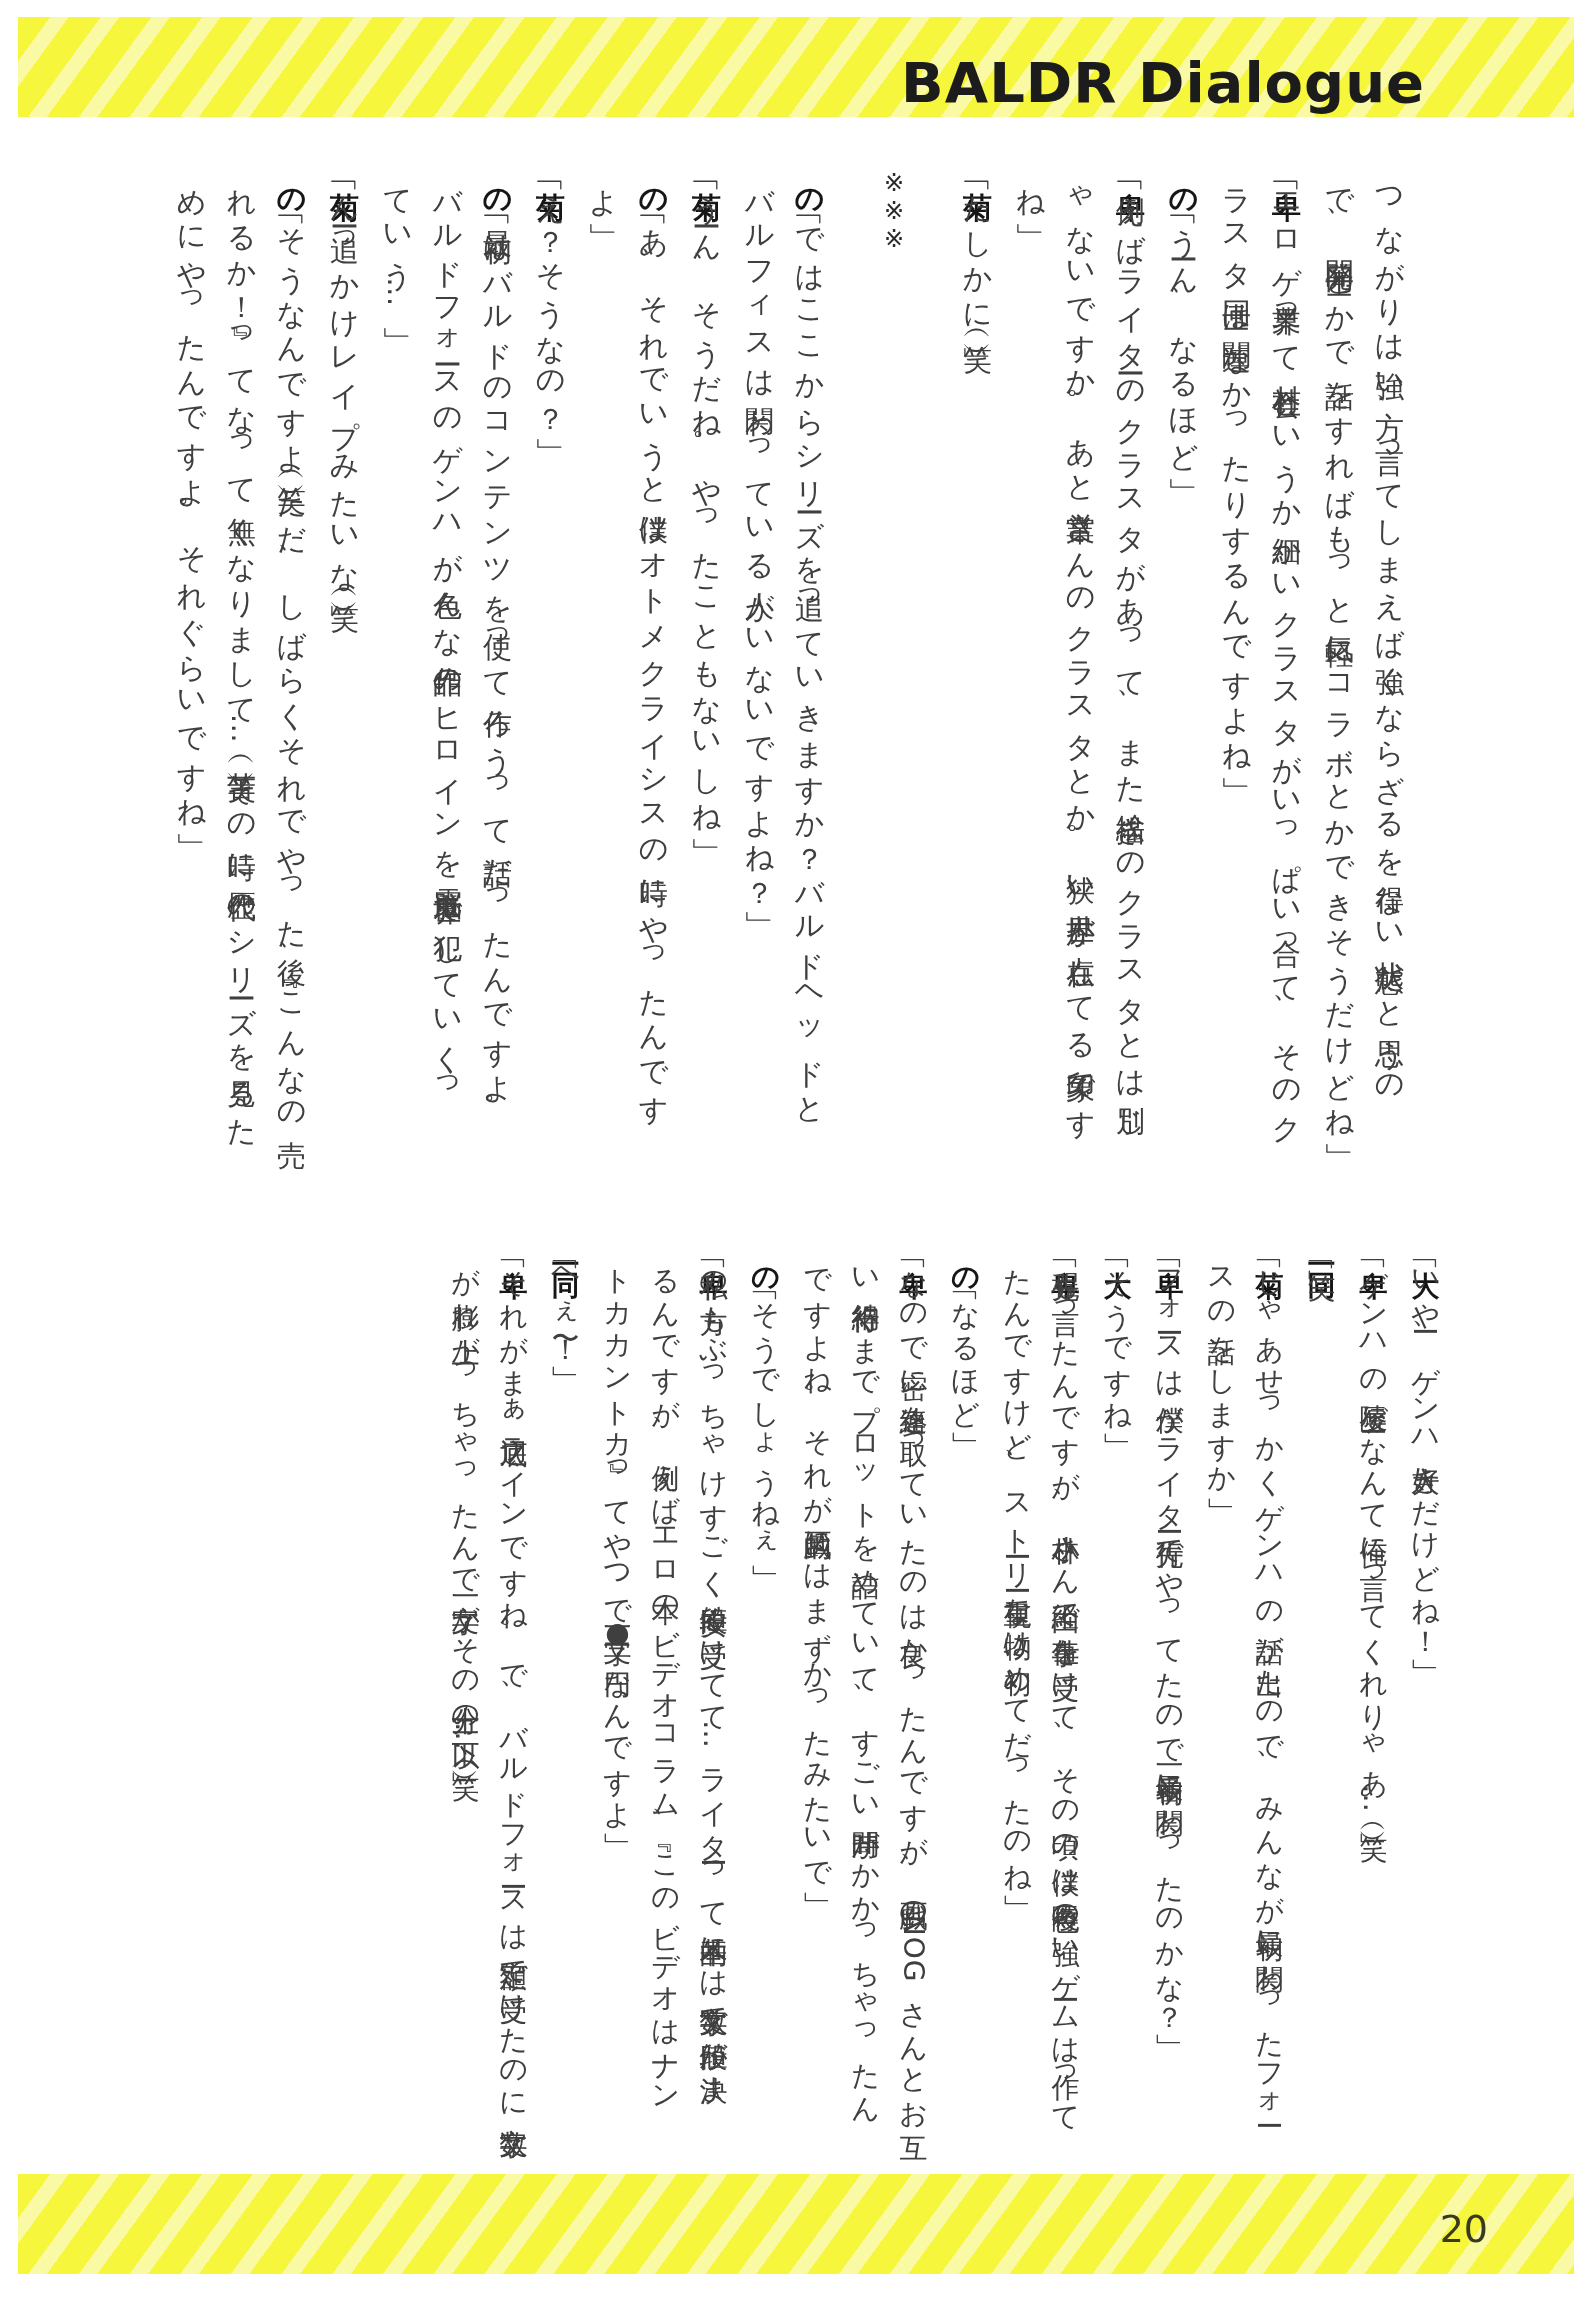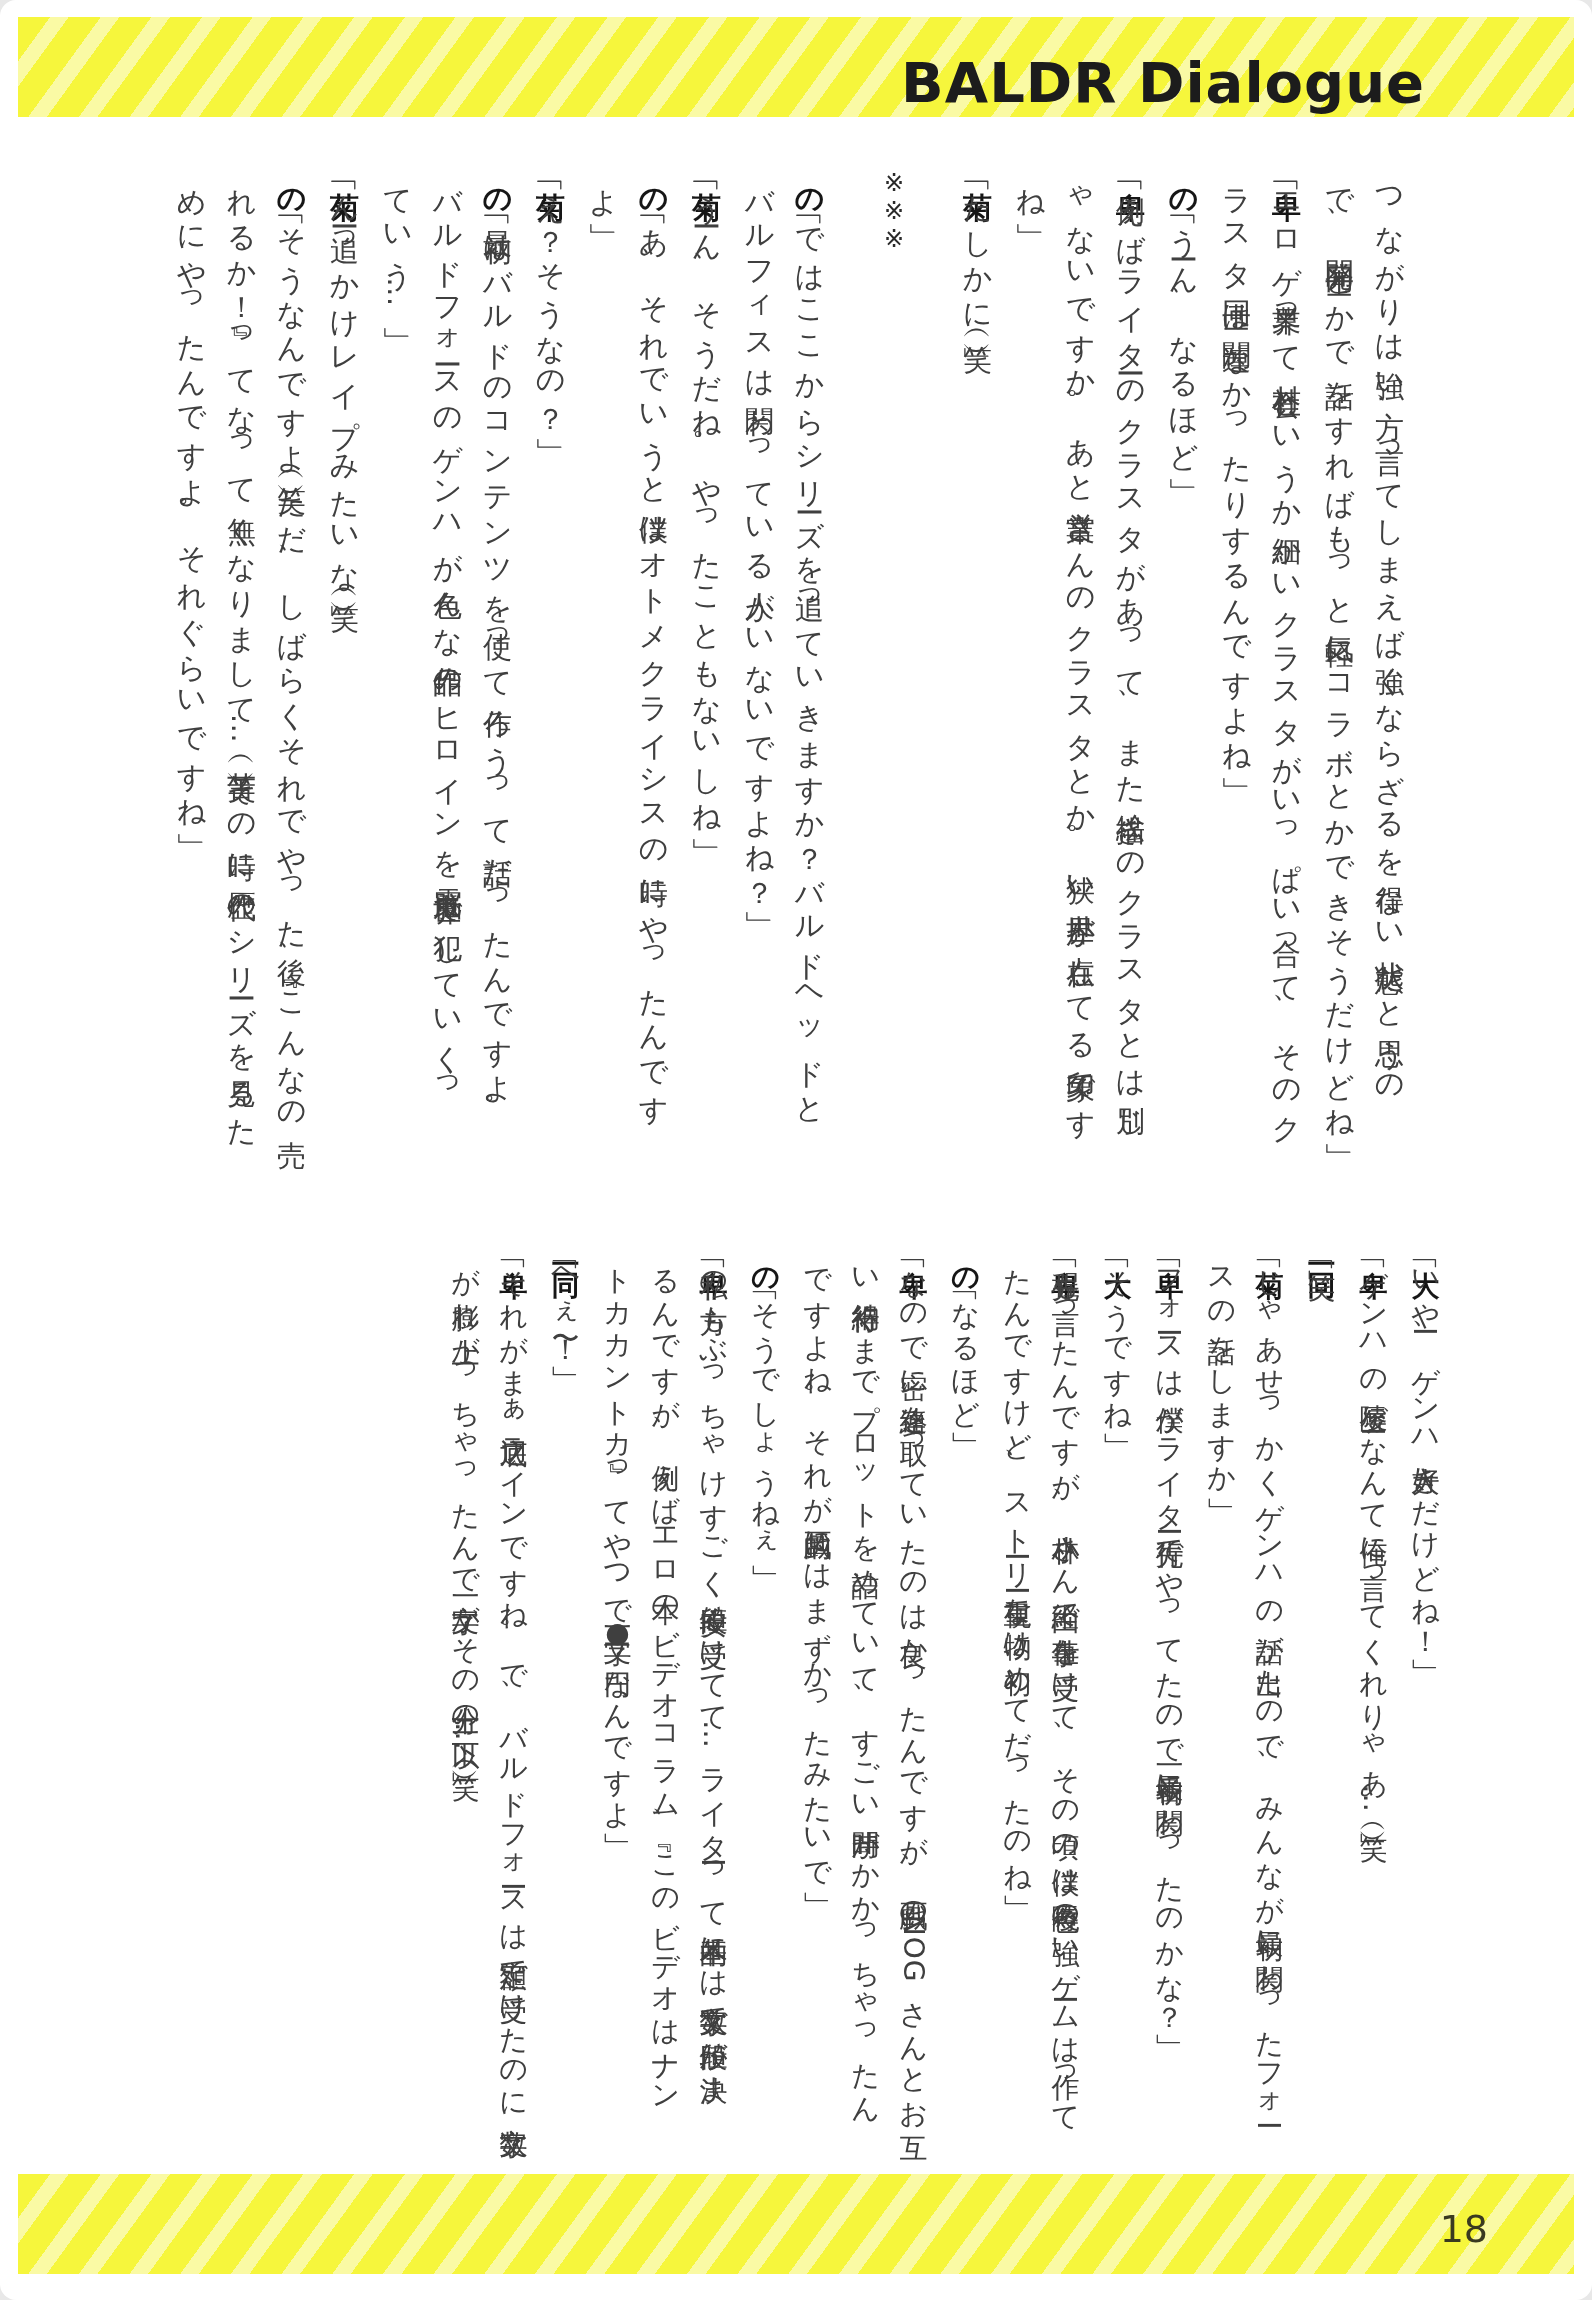--- a/index.html
+++ b/index.html
@@ -2,21 +2,20 @@
 <html lang="ja"><head>
 <meta charset="utf-8">
 <style>
   html,body{margin:0;padding:0;background:#e8e8e8;}
   .page{
     position:relative;
     width:1592px;height:2300px;
     background:#ffffff;
     overflow:hidden;
     font-family:"DejaVu Sans",sans-serif;
-    border-radius:16px;
   }
   
   .stripe-band{
     position:absolute;
     left:18px;right:18px;height:100px;
     background:repeating-linear-gradient(126deg,#f6f63c 0 26px,#fafaa4 26px 41px);
   }
   .stripe-band.header{top:17px;}
   .stripe-band.footer{top:2174px;}
   .title{
@@ -129,17 +128,17 @@
       
         <p class="turn"><b class="spk">卑</b><span class="utt">「私の方もぶっちゃけすごく値段安く受けてて…ライターって基本的には文字数で値段が決まるんですが、例えばエロ本のビデオコラム、『このビデオはナントカカントカ』ってやつで一文字●円なんですよ」</span></p>
       
         <p class="turn"><b class="spk">一同</b><span class="utt">「へぇ〜！」</span></p>
       
         <p class="turn"><b class="spk">卑</b><span class="utt">「それがまぁ底辺ラインですね。で、バルドフォースは定額で受けたのに文字数が膨れ上がっちゃったんで一文字がその十分の一以下…（笑）」</span></p>
       </div>
   </div>
 
   <div class="stripe-band footer">
-    <div class="pagenum">18</div>
+    <div class="pagenum">20</div>
   </div>
 
 </div>
 
 
 </body></html>

